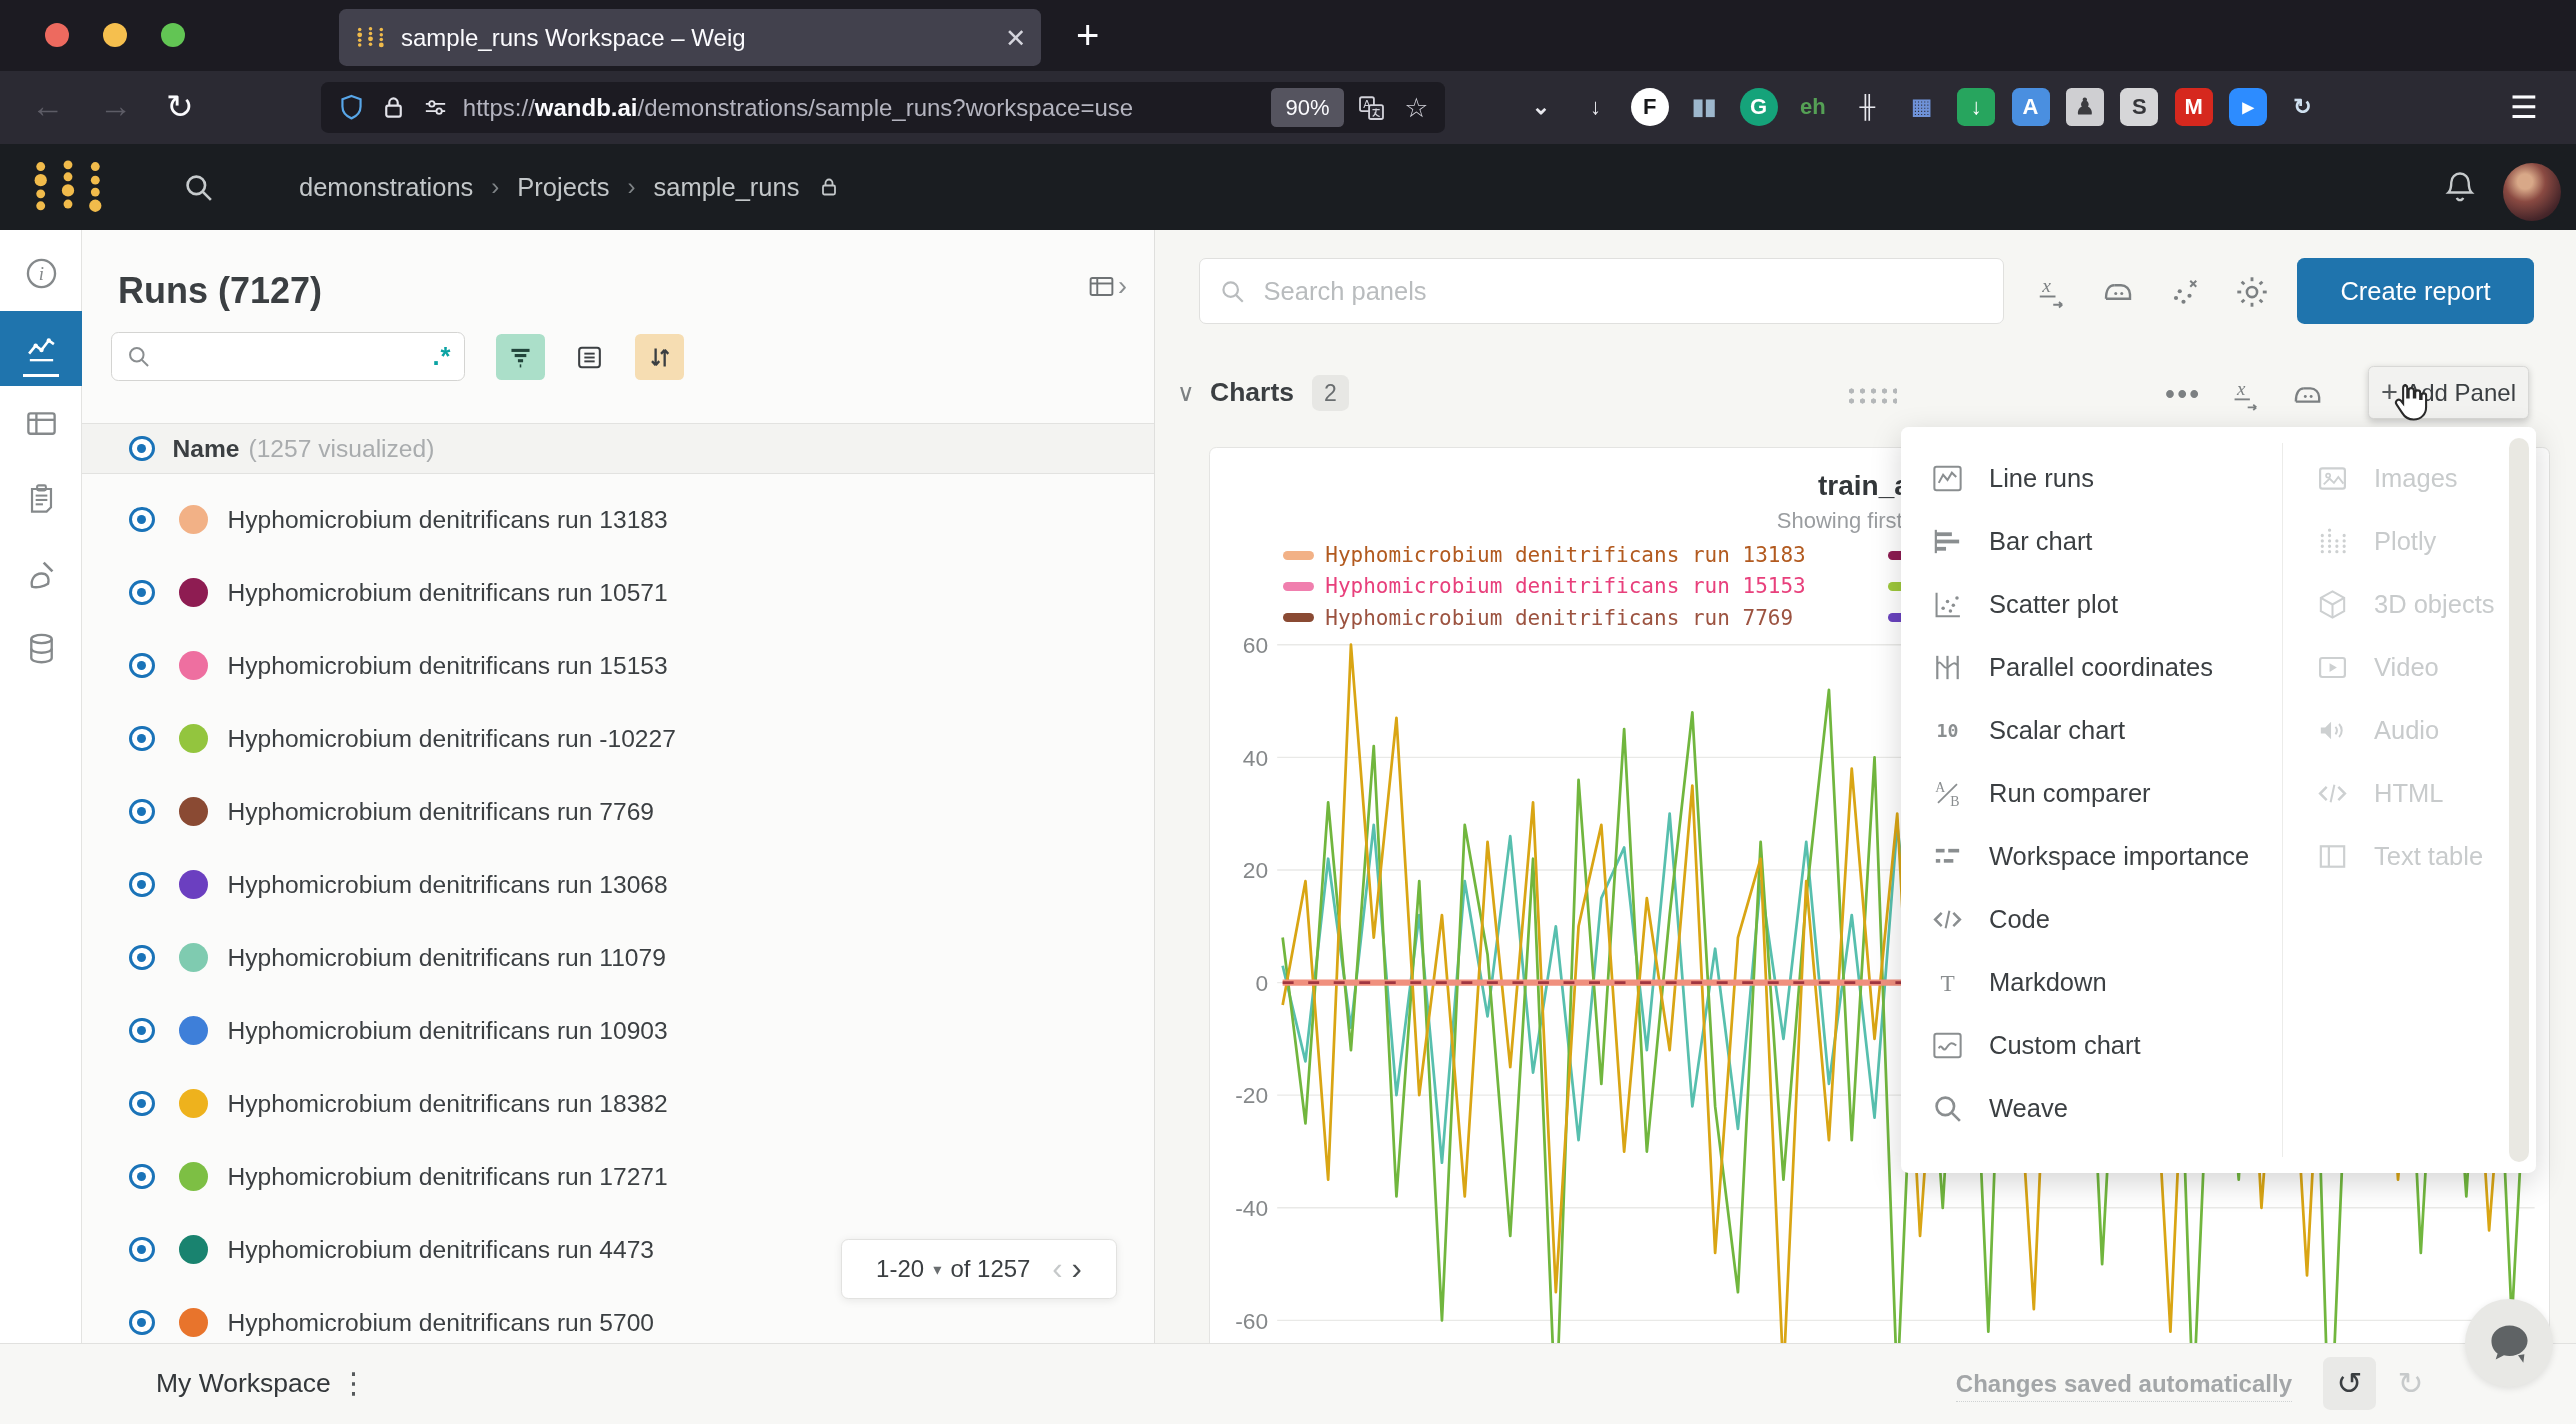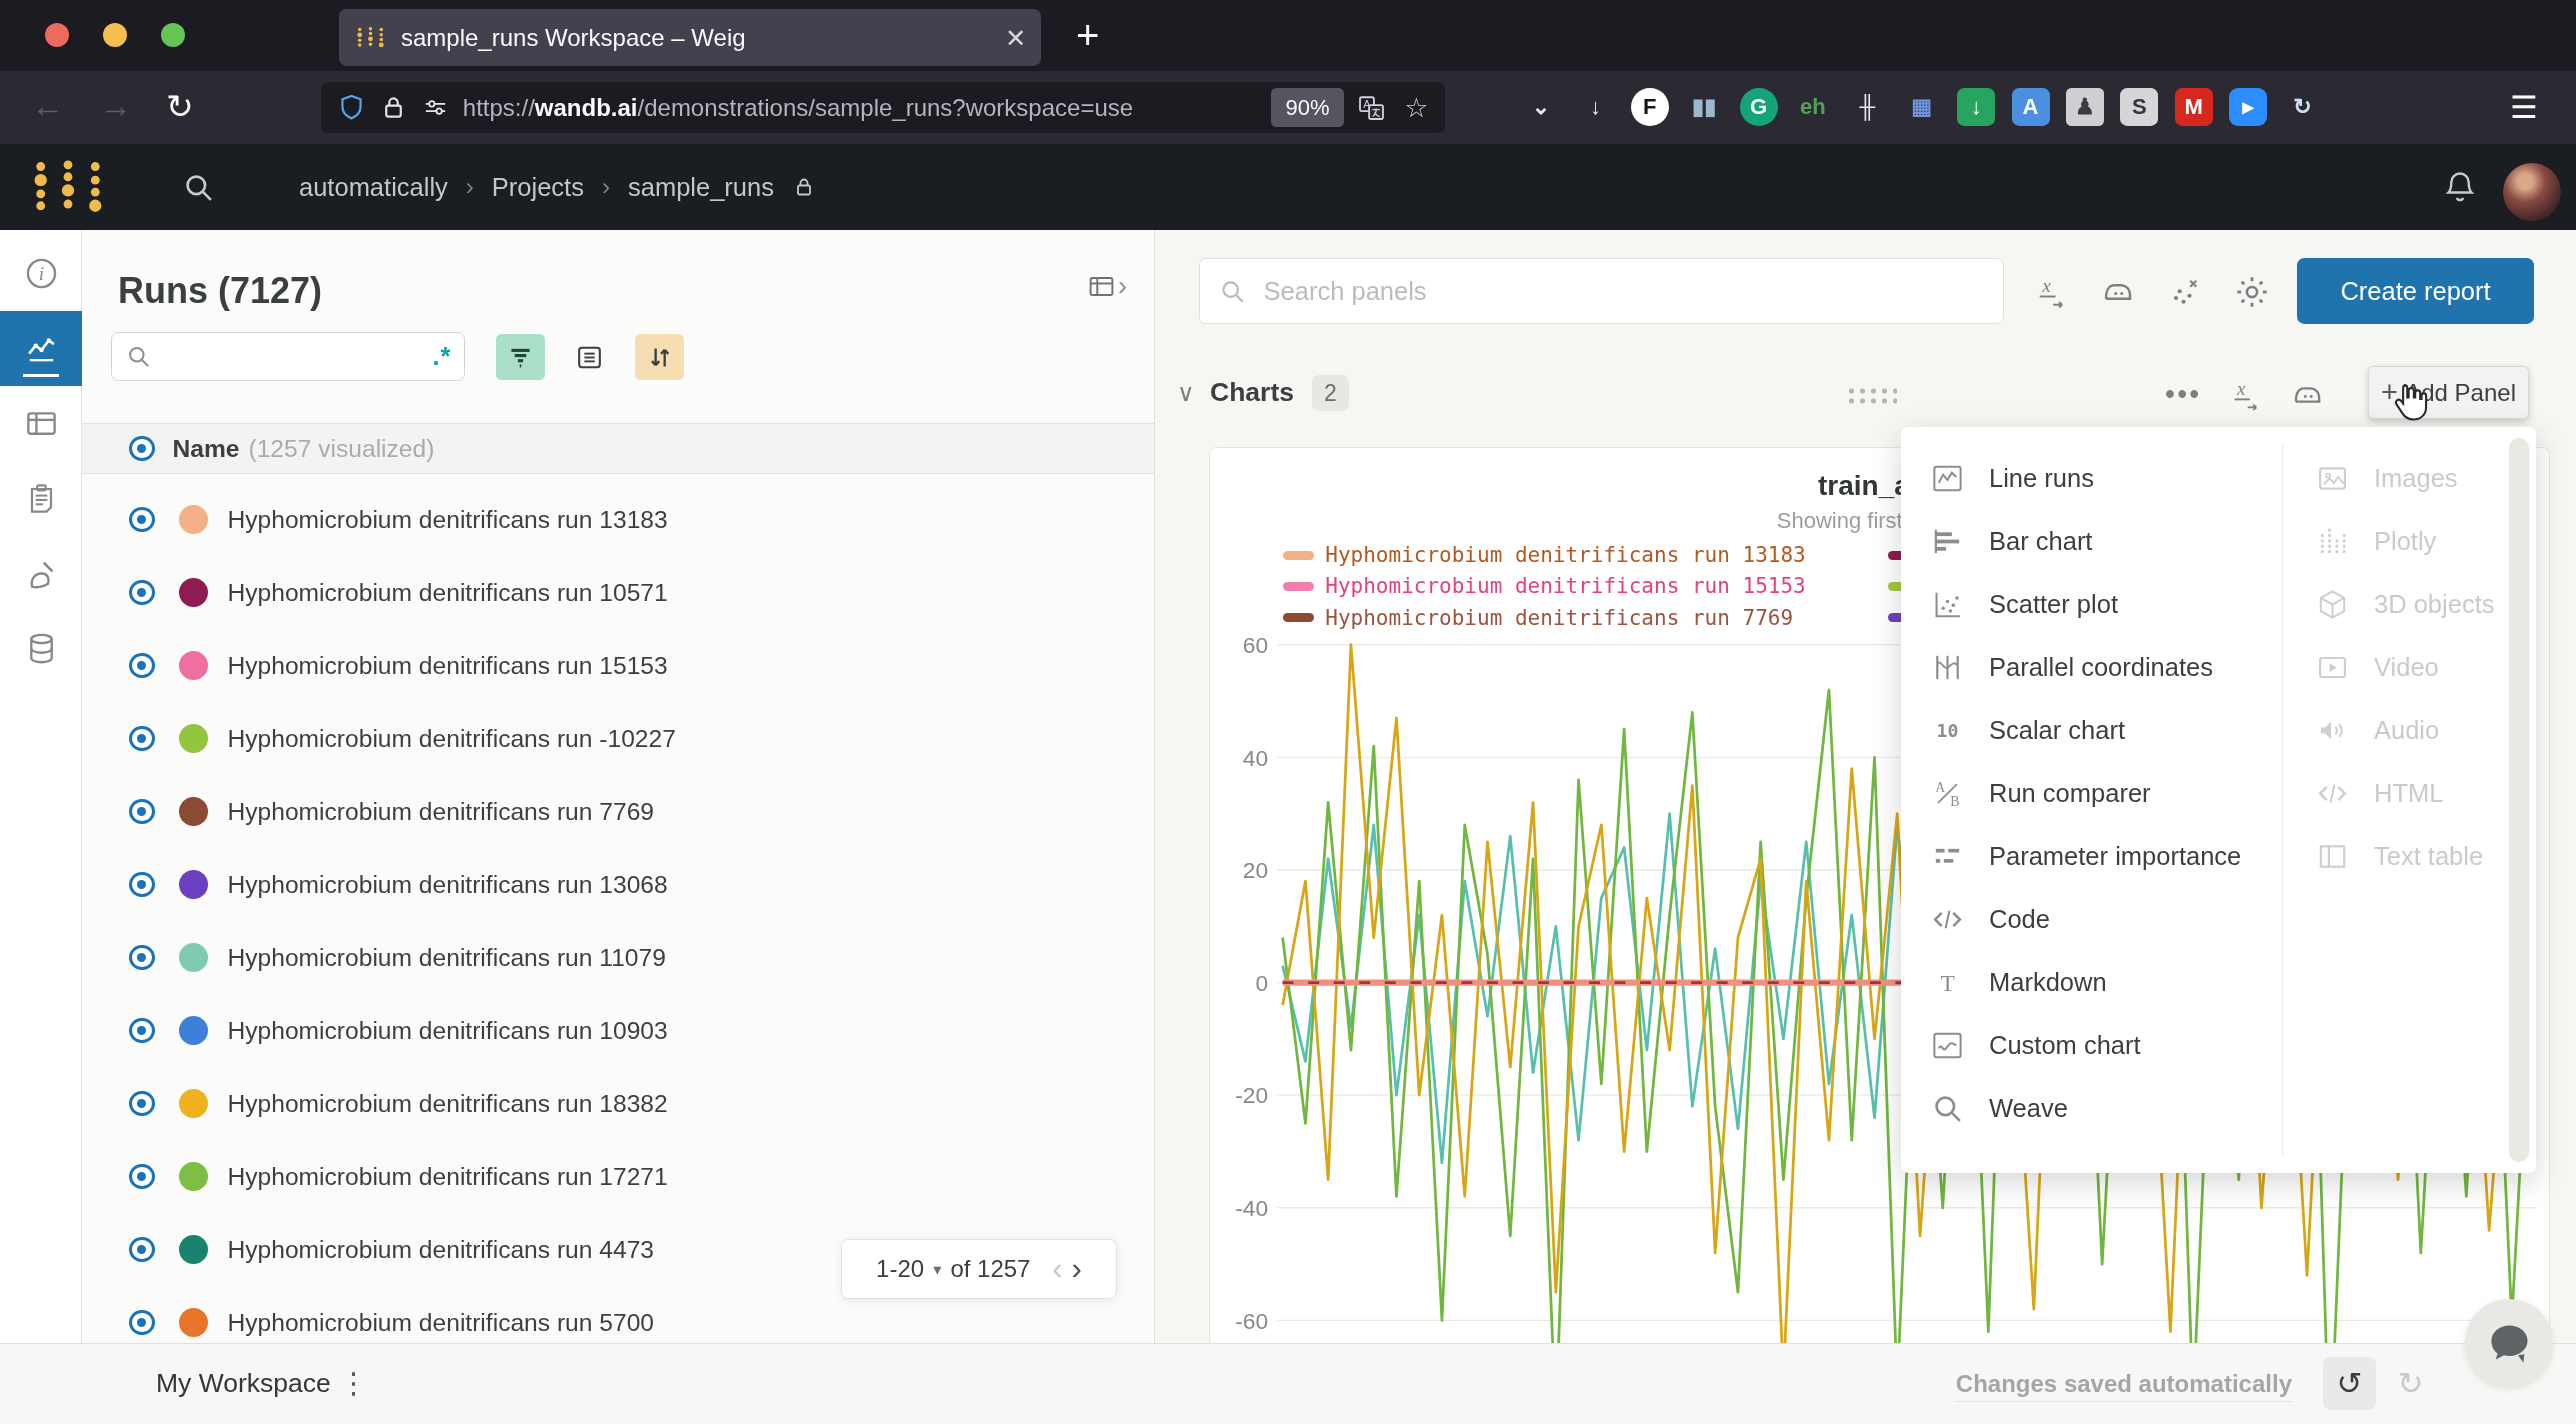--- a/index.html
+++ b/index.html
@@ -299,21 +299,21 @@
           </g>
         </svg>
       </span>
     <span class="wbsearch">
         <svg viewBox="0 0 24 24">
           <circle cx="10.5" cy="10.5" r="6" fill="none" stroke="currentColor" stroke-width="1.8"></circle>
           <line x1="15" y1="15" x2="20.5" y2="20.5" stroke="currentColor" stroke-width="1.8"></line>
         </svg>
       </span>
     <div class="crumbs">
-      <span>automatically</span>
+      <span>demonstrations</span>
       <span class="crumb-sep">›</span>
       <span>Projects</span>
       <span class="crumb-sep">›</span>
       <span>sample_runs</span>
       <span class="crumb-lock">
           <svg viewBox="0 0 24 24">
             <rect x="6" y="10.5" width="12" height="9" rx="1.5" fill="none" stroke="currentColor" stroke-width="1.8"></rect>
             <path d="M8.5 10.5V8a3.5 3.5 0 0 1 7 0v2.5" fill="none" stroke="currentColor" stroke-width="1.8"></path>
           </svg>
         </span>
@@ -783,21 +783,21 @@
 
           <div class="menu-item">
             <span class="mi-icon">
               <svg viewBox="0 0 24 24">
                 <line x1="4" y1="8" x2="10" y2="8" stroke="currentColor" stroke-width="2.5"></line>
                 <line x1="12.5" y1="8" x2="20" y2="8" stroke="currentColor" stroke-width="2.5"></line>
                 <line x1="4" y1="15" x2="7" y2="15" stroke="currentColor" stroke-width="2.5"></line>
                 <line x1="9.5" y1="15" x2="16" y2="15" stroke="currentColor" stroke-width="2.5"></line>
               </svg>
             </span>
-            <span class="mi-label">Parameter importance</span>
+            <span class="mi-label">Workspace importance</span>
           </div>
 
           <div class="menu-item">
             <span class="mi-icon">
               <svg viewBox="0 0 24 24">
                 <path d="M8 7.5 3.5 12 8 16.5M16 7.5 20.5 12 16 16.5" fill="none" stroke="currentColor" stroke-width="1.7"></path>
                 <line x1="13.3" y1="6" x2="10.7" y2="18" stroke="currentColor" stroke-width="1.4"></line>
               </svg>
             </span>
             <span class="mi-label">Code</span>

